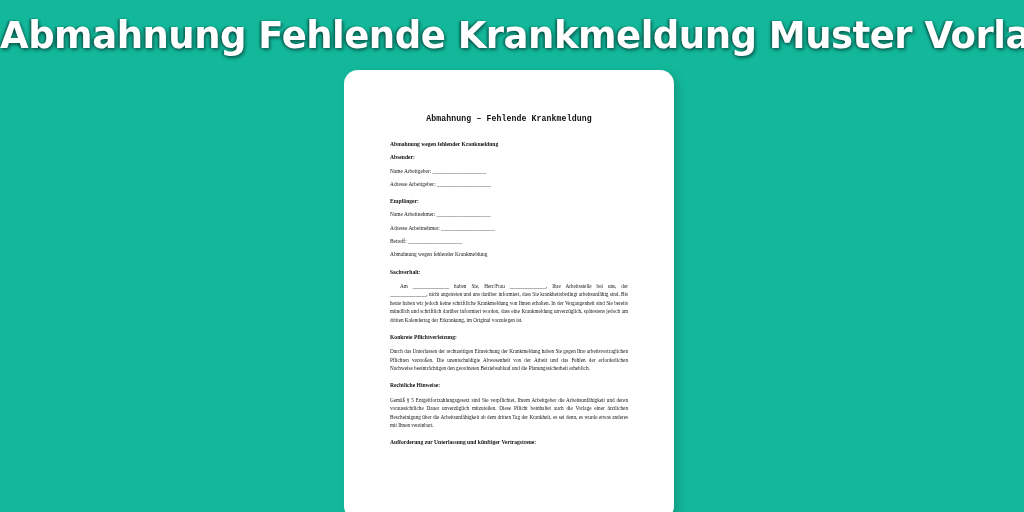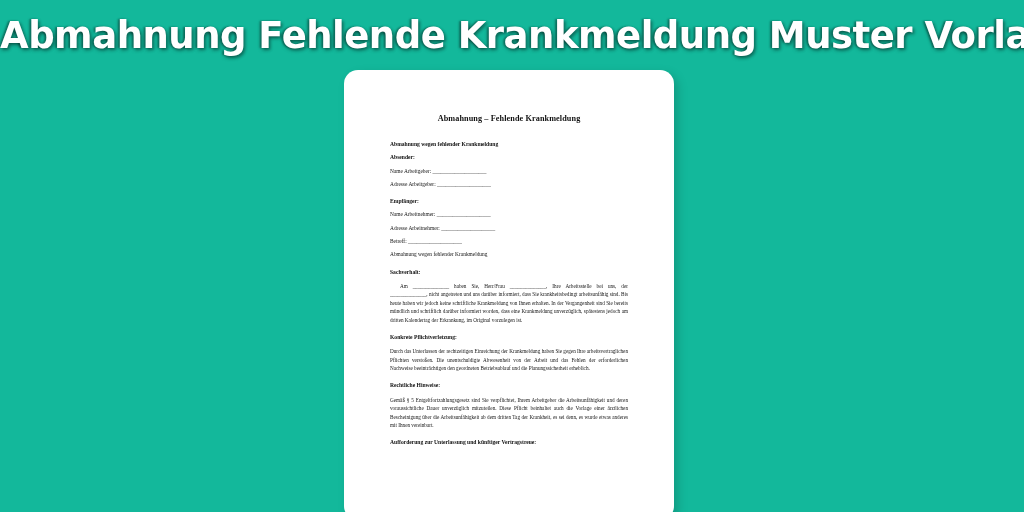--- a/index.html
+++ b/index.html
@@ -53,21 +53,21 @@
     top: 70px;
     width: 330px;
     height: 450px;
     background: #ffffff;
     border-radius: 14px;
     padding: 44px 46px 0 46px;
     overflow: hidden;
   }
   .doc-title {
     text-align: center;
-    font-family: Liberation Serif, serif;
+    font-family: Liberation Mono, monospace;
     font-weight: bold;
     font-size: 8.2px;
     color: #111;
     margin-bottom: 18px;
     letter-spacing: 0.1px;
   }
   .sec-head {
     font-family: "Liberation Serif", serif;
     font-weight: bold;
     font-size: 5.6px;

